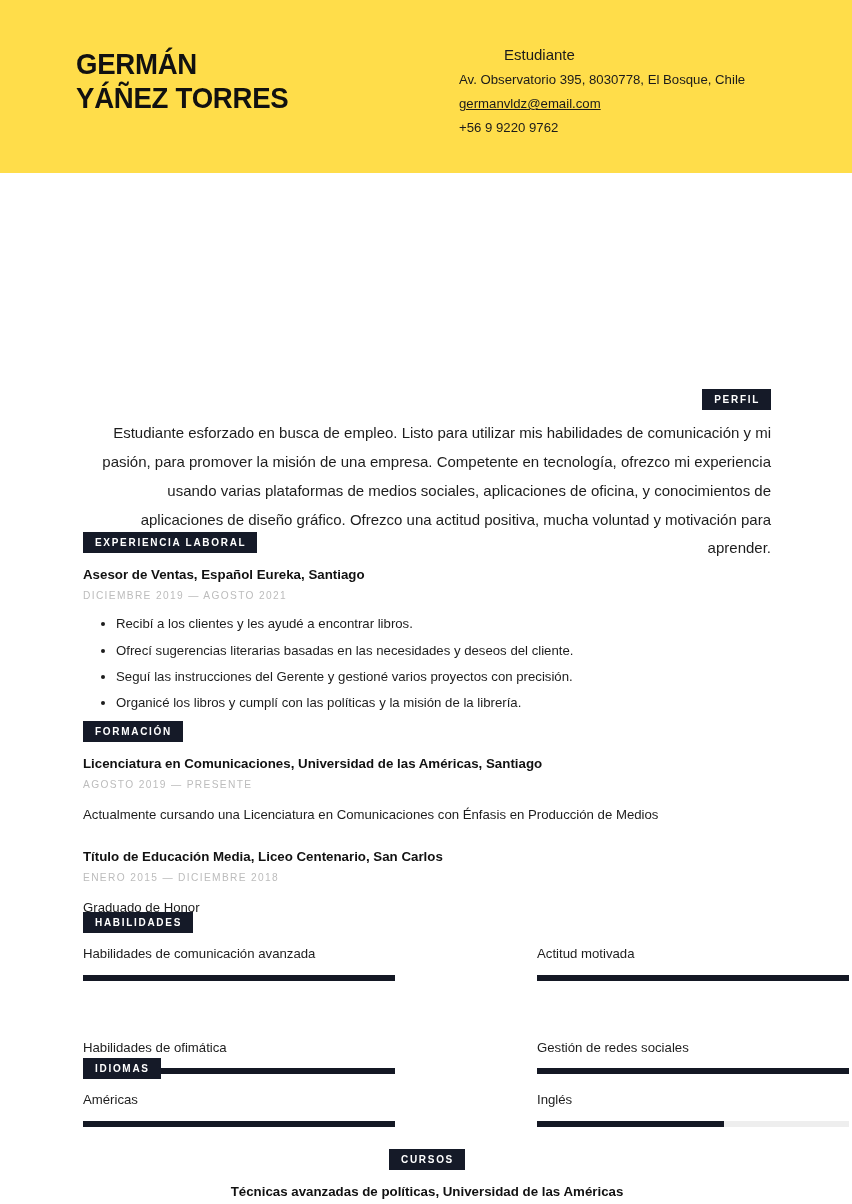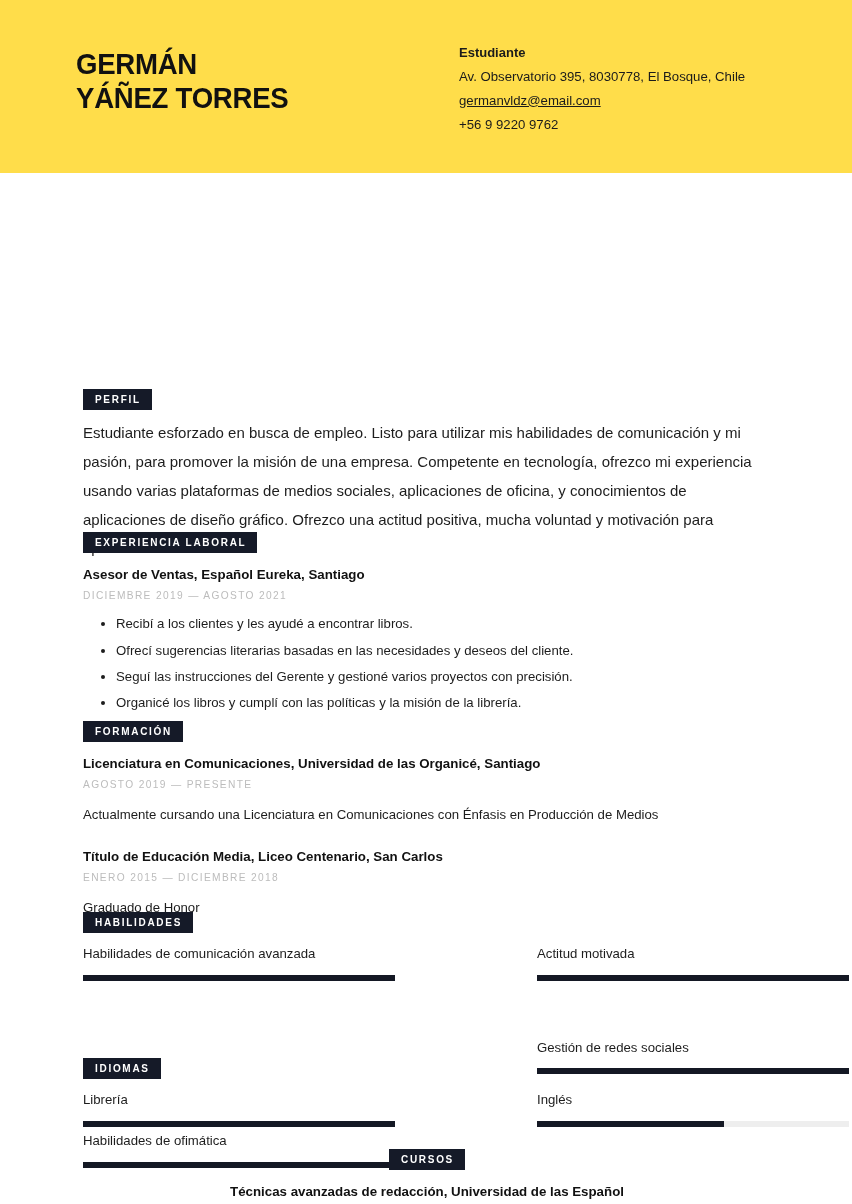--- a/index.html
+++ b/index.html
@@ -49,22 +49,23 @@
   .contact-block {
     position: absolute;
     left: 459px;
     top: 41px;
     font-size: 13.2px;
     line-height: 1.82;
     color: #1b1b1b;
   }
 
   .contact-role {
-    font-weight: 700;
-    font-size: 13px;
+    font-weight: 400;
+    font-size: 15px;
+    margin-left: 45px;
   }
 
   .contact-email {
     text-decoration: underline;
     color: #1b1b1b;
     cursor: pointer;
   }
 
   
   .body-wrap {
@@ -205,21 +206,21 @@
       <div class="contact-role">Estudiante</div>
       <div>Av. Observatorio 395, 8030778, El Bosque, Chile</div>
       <div><a class="contact-email" href="#">germanvldz@email.com</a></div>
       <div>+56 9 9220 9762</div>
     </div>
 
   </div>
 
   <div class="body-wrap">
 
-    <div class="section" style="top:216px;">
+    <div class="section" style="top:216px;text-align:right;">
       <span class="badge">PERFIL</span>
       <div class="para">Estudiante esforzado en busca de empleo. Listo para utilizar mis habilidades de comunicación y mi pasión, para promover la misión de una empresa. Competente en tecnología, ofrezco mi experiencia usando varias plataformas de medios sociales, aplicaciones de oficina, y conocimientos de aplicaciones de diseño gráfico. Ofrezco una actitud positiva, mucha voluntad y motivación para aprender.</div>
     </div>
 
     <div class="section" style="top:359px;">
       <span class="badge">EXPERIENCIA LABORAL</span>
 
       <div class="entry">
         <div class="entry-title">Asesor de Ventas, Español Eureka, Santiago</div>
         <div class="entry-dates">DICIEMBRE 2019 — AGOSTO 2021</div>
@@ -229,21 +230,21 @@
           <li>Seguí las instrucciones del Gerente y gestioné varios proyectos con precisión.</li>
           <li>Organicé los libros y cumplí con las políticas y la misión de la librería.</li>
         </ul>
       </div>
     </div>
 
     <div class="section" style="top:548px;">
       <span class="badge">FORMACIÓN</span>
 
       <div class="entry">
-        <div class="entry-title">Licenciatura en Comunicaciones, Universidad de las Organicé, Santiago</div>
+        <div class="entry-title">Licenciatura en Comunicaciones, Universidad de las Américas, Santiago</div>
         <div class="entry-dates">AGOSTO 2019 — PRESENTE</div>
         <div class="entry-desc">Actualmente cursando una Licenciatura en Comunicaciones con Énfasis en Producción de Medios</div>
       </div>
 
       <div class="entry" style="margin-top:23px;">
         <div class="entry-title">Título de Educación Media, Liceo Centenario, San Carlos</div>
         <div class="entry-dates">ENERO 2015 — DICIEMBRE 2018</div>
         <div class="entry-desc">Graduado de Honor</div>
       </div>
     </div>
@@ -259,59 +260,59 @@
           </div>
         </div>
 
         <div class="meter-cell right">
           <div class="meter-label">Actitud motivada</div>
           <div class="meter-track">
             <div class="meter-fill" style="width: 100%;"></div>
           </div>
         </div>
 
+        <div class="meter-cell">
+          <div class="meter-label">Habilidades de ofimática</div>
+          <div class="meter-track">
+            <div class="meter-fill" style="width: 100%;"></div>
+          </div>
+        </div>
+
         <div class="meter-cell right">
           <div class="meter-label">Gestión de redes sociales</div>
           <div class="meter-track">
             <div class="meter-fill" style="width: 100%;"></div>
           </div>
         </div>
-
-        <div class="meter-cell">
-          <div class="meter-label">Habilidades de ofimática</div>
-          <div class="meter-track">
-            <div class="meter-fill" style="width: 100%;"></div>
-          </div>
-        </div>
       </div>
     </div>
 
     <div class="section" style="top:885px;">
       <span class="badge">IDIOMAS</span>
 
       <div class="meter-grid">
         <div class="meter-cell">
-          <div class="meter-label">Librería</div>
+          <div class="meter-label">Américas</div>
           <div class="meter-track">
             <div class="meter-fill" style="width: 100%;"></div>
           </div>
         </div>
 
         <div class="meter-cell right">
           <div class="meter-label">Inglés</div>
           <div class="meter-track">
             <div class="meter-fill" style="width: 60%;"></div>
           </div>
         </div>
       </div>
     </div>
 
     <div class="section" style="top:976px;text-align:center;">
       <span class="badge">CURSOS</span>
 
       <div class="entry">
-        <div class="entry-title">Técnicas avanzadas de redacción, Universidad de las Español</div>
+        <div class="entry-title">Técnicas avanzadas de políticas, Universidad de las Américas</div>
 
       </div>
     </div>
 
   </div>
 </div>
 
 </body></html>

